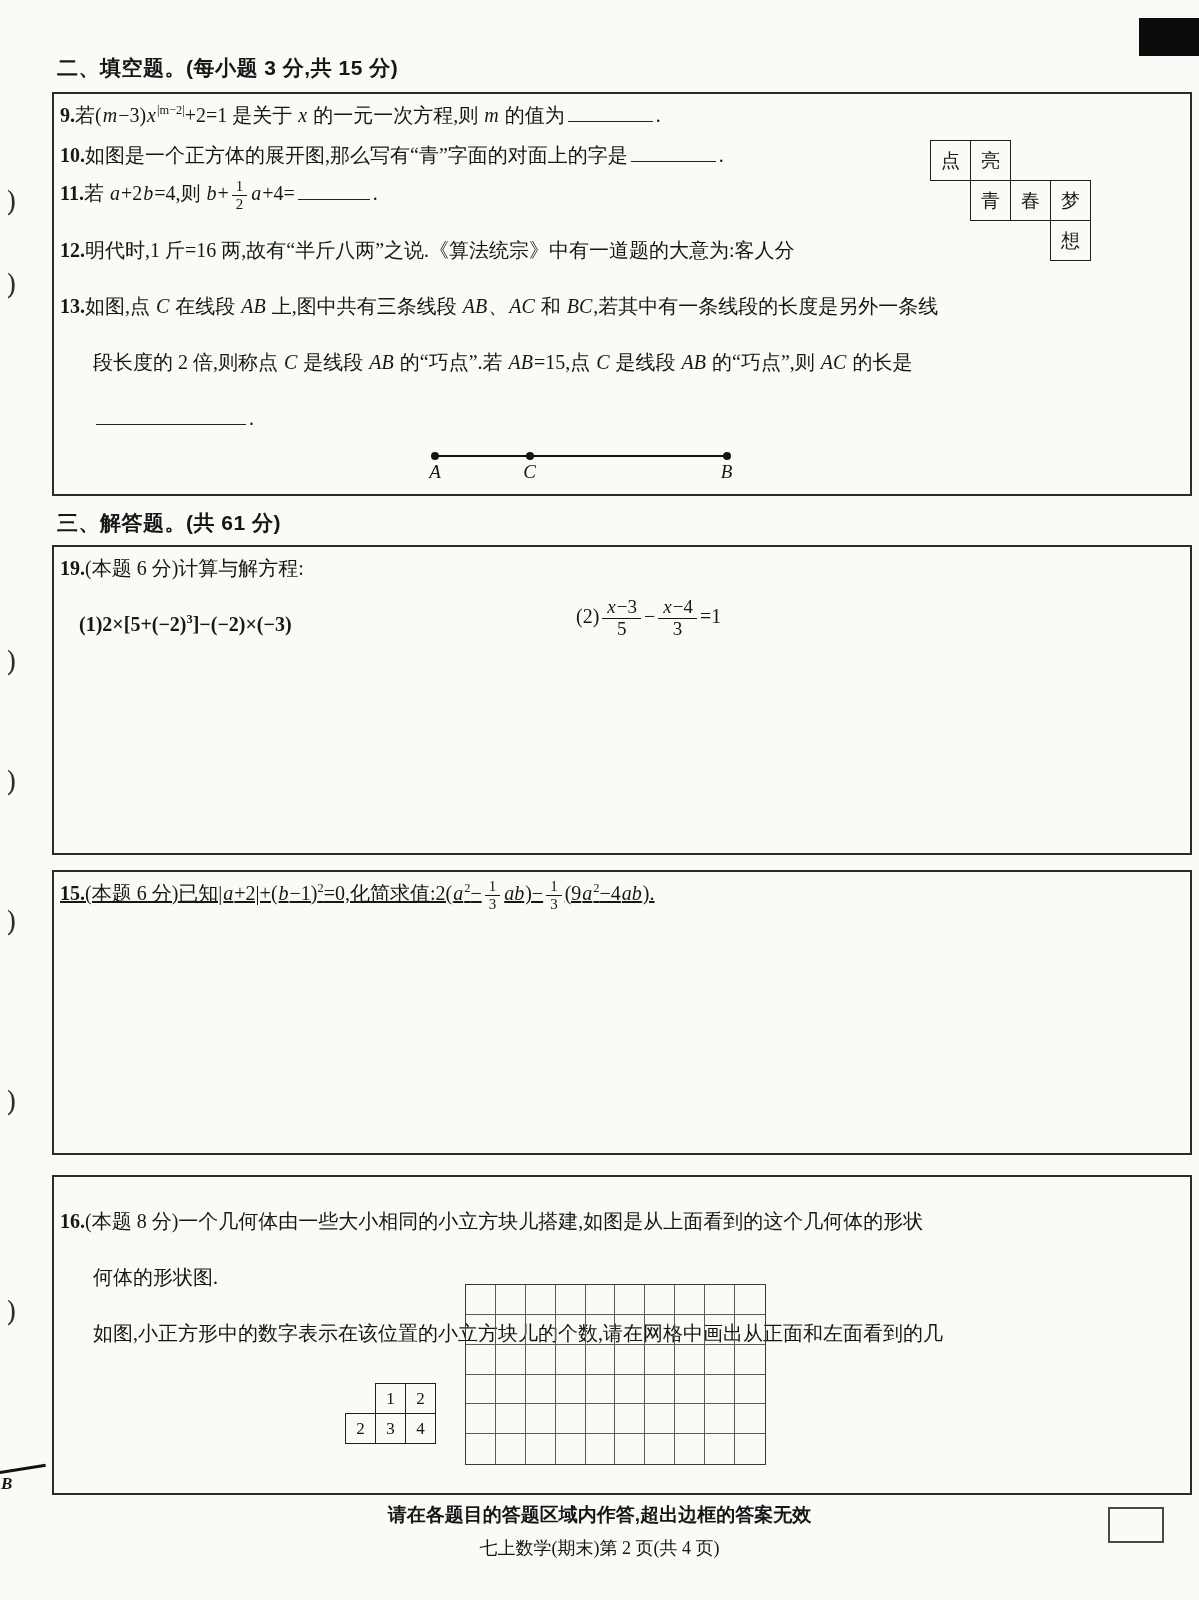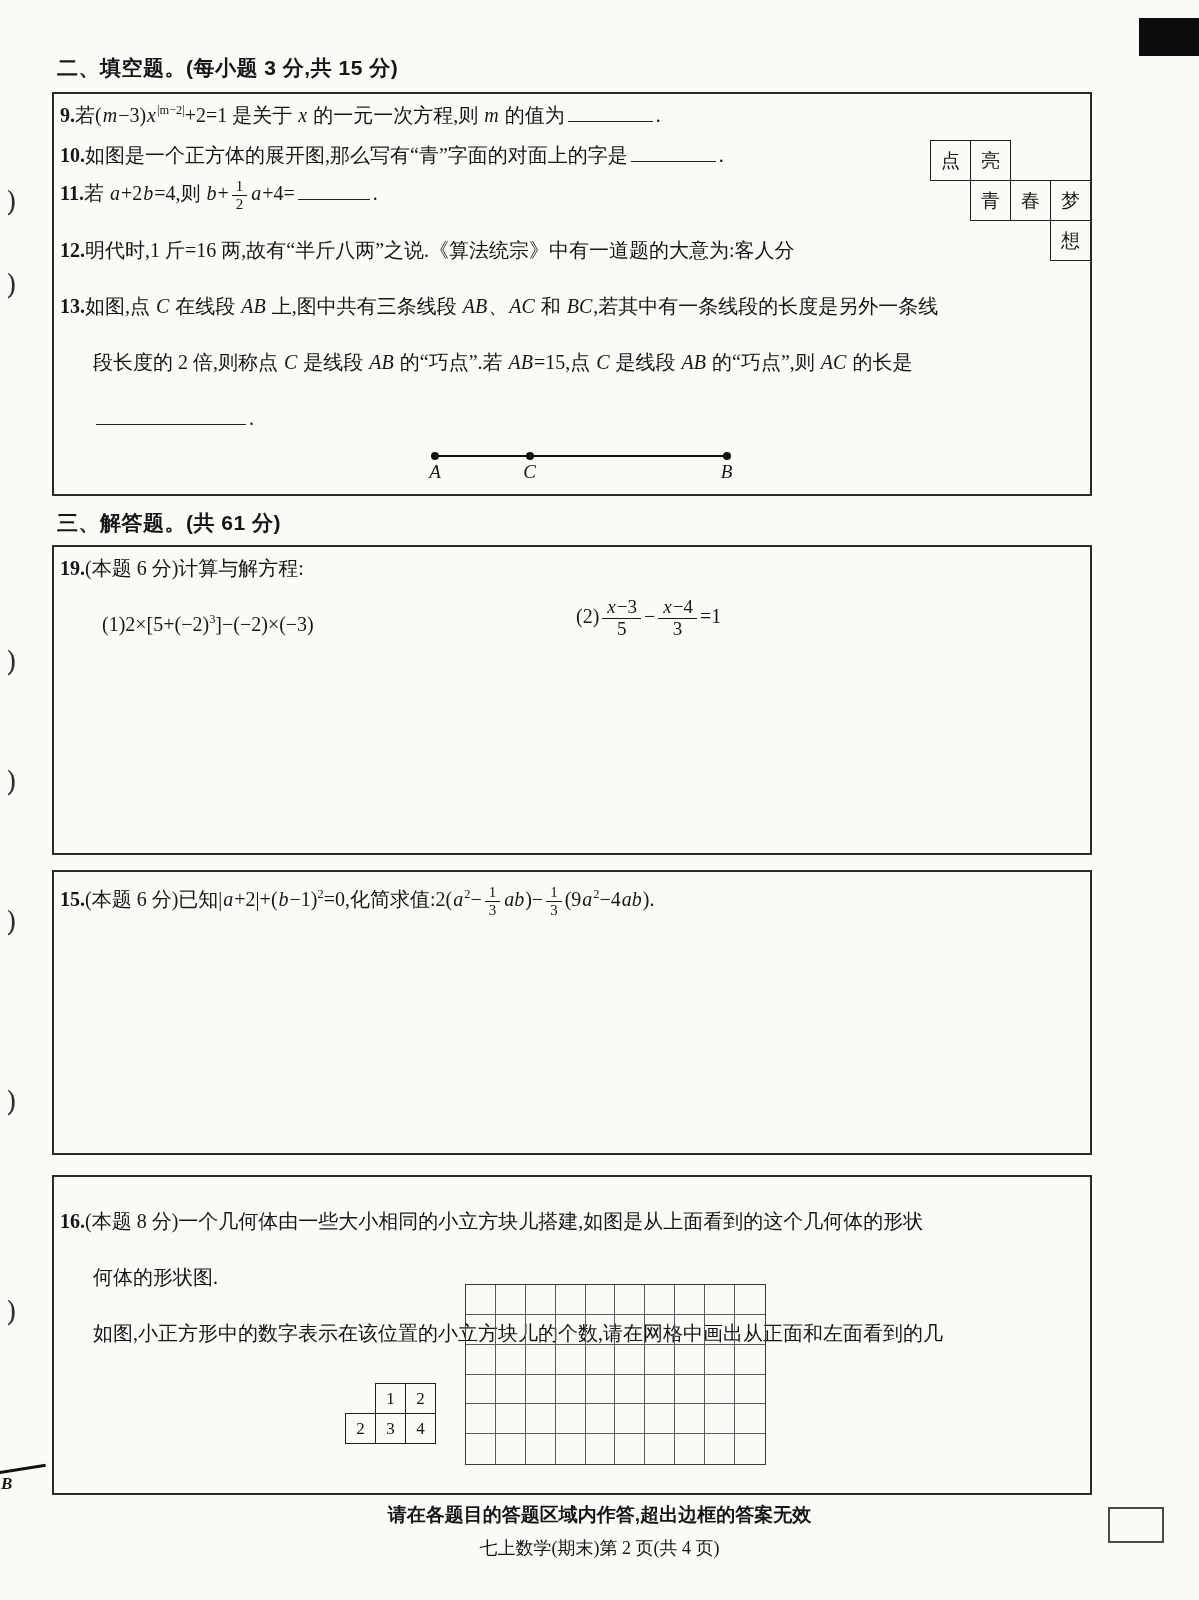--- a/index.html
+++ b/index.html
@@ -19,32 +19,32 @@
   
   .sec-header{
     position:absolute;left:57px;font-weight:700;font-size:21px;
     font-family:"Liberation Sans","DejaVu Sans",sans-serif;letter-spacing:.5px;
   }
   .s2{top:54px;}
   .s3{top:509px;}
 
   
   .qbox{
-    position:absolute;left:52px;width:1040px;box-sizing:border-box;
+    position:absolute;left:52px;width:1140px;box-sizing:border-box;
     border:2px solid #2b2b2b;padding:6px 10px 0 6px;background:transparent;
   }
   .box1{top:92px;height:404px;}
   .box2{top:545px;height:310px;}
   .box3{top:870px;height:285px;}
   .box4{top:1175px;height:320px;}
 
   .qline{font-size:20px;line-height:30px;}
   .qpara .qline{line-height:36px;margin-top:20px;}
   .cont{padding-left:33px;}
-  .mt4{margin-top:4px;} .mt6{margin-top:6px;} .mt8{margin-top:8px;} .mt10{margin-top:10px;}
+  .mt4{margin-top:4px;} .mt6{text-decoration:underline;} .mt8{margin-top:8px;} .mt10{margin-top:10px;}
 
   b{font-weight:700;}
   .mv{font-style:italic;padding:0 1px;font-family:"Liberation Serif","DejaVu Serif",serif;}
   sup{font-size:0.62em;vertical-align:super;line-height:0;}
   .blank{
     display:inline-block;height:0.95em;margin:0 3px;
     border-bottom:1.6px solid #222;vertical-align:baseline;
   }
   .frac{
     display:inline-flex;flex-direction:column;align-items:center;
@@ -63,21 +63,21 @@
 
   
   .seg-diagram{position:relative;margin:12px 0 0 372px;width:296px;height:44px;}
   .seg-line{position:absolute;left:0;right:0;top:7px;height:2px;background:#141414;}
   .seg-dot{position:absolute;top:4px;width:8px;height:8px;border-radius:50%;background:#141414;margin-left:-4px;}
   .seg-label{position:absolute;top:13px;font-style:italic;font-size:19px;transform:translateX(-50%);}
 
   
   .box2{position:absolute;}
   .q14-part{position:absolute;font-size:20px;}
-  .p1{left:48px;top:66px;}
+  .p1{left:25px;top:66px;font-weight:bold;}
   .p2{left:522px;top:50px;}
   .p2 .frac{font-size:19px;}
 
   
   .top-view{position:absolute;left:291px;top:206px;width:96px;height:65px;}
   .tv-cell{
     position:absolute;width:31px;height:31px;box-sizing:border-box;
     border:1.5px solid #1f1f1f;background:#fbfaf6;
     display:flex;align-items:center;justify-content:center;font-size:17px;
   }

